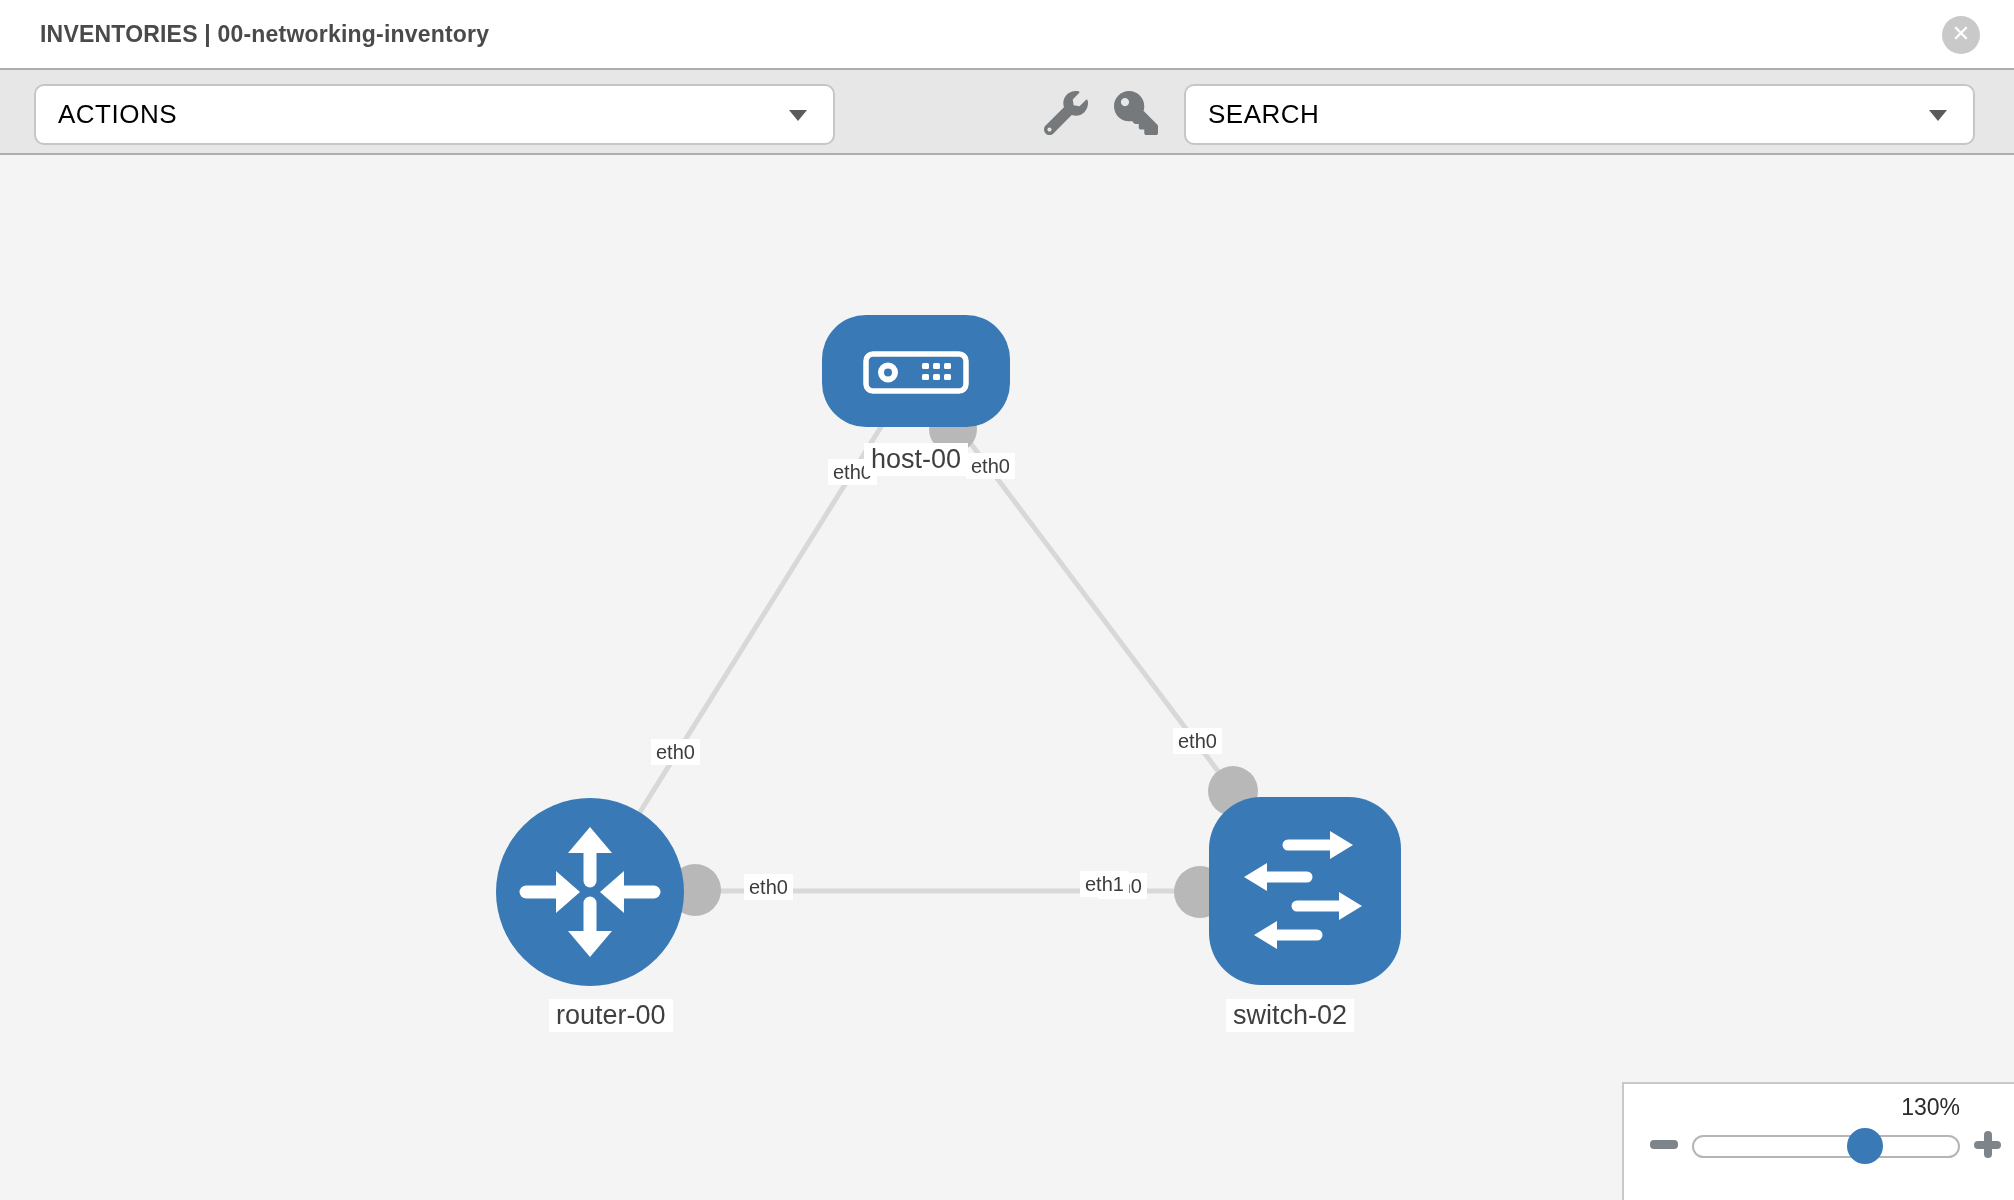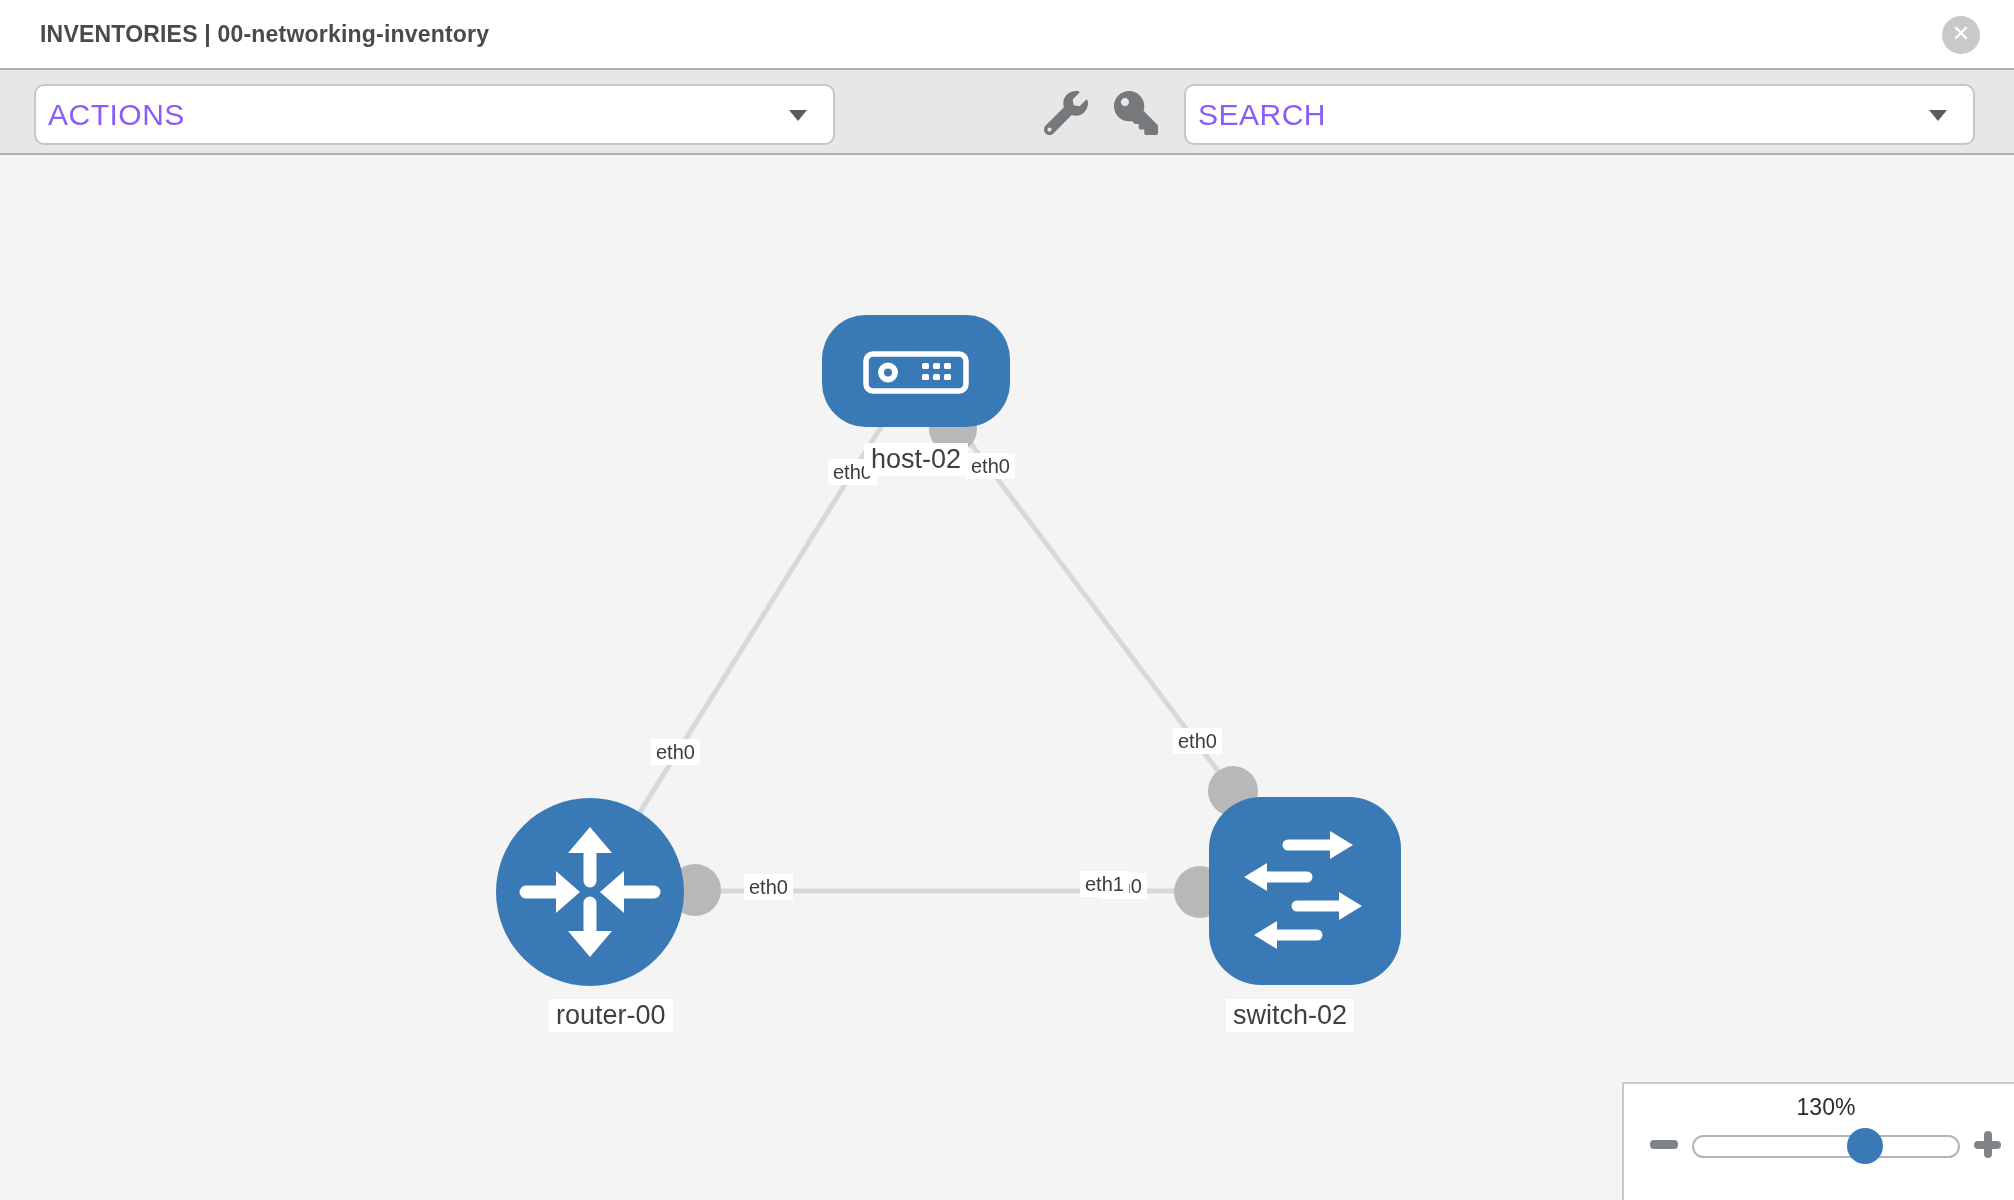--- a/index.html
+++ b/index.html
@@ -14,22 +14,22 @@
   .close-btn { position:absolute; left:1942px; top:16px; width:38px; height:38px;
     border-radius:50%; background:#c9c9c9; cursor:pointer; }
   .close-btn span { position:absolute; left:0; top:0; width:38px; height:38px;
     line-height:36px; text-align:center; color:#fff; font-size:22px; font-weight:bold; }
 
   
   .toolbar { position:absolute; top:68px; left:0; width:2014px; height:87px;
     background:#e7e7e7; border-top:2px solid #aeaeae; border-bottom:2px solid #aeaeae; }
   .select-box { position:absolute; top:14px; height:61px; background:#fff;
     border:2px solid #c6c6c6; border-radius:10px; cursor:pointer; }
-  .select-box .sel-label { position:absolute; left:12px; top:0; line-height:57px;
-    font-size:30px; color:#8b5cf6; letter-spacing:.5px; }
+  .select-box .sel-label { position:absolute; left:22px; top:0; line-height:57px;
+    font-size:26px; color:#000000; letter-spacing:.5px; }
   .caret { position:absolute; right:26px; top:24px; width:0; height:0;
     border-left:9px solid transparent; border-right:9px solid transparent;
     border-top:11px solid #5b5b5b; }
   .actions-box { left:34px; width:801px; }
   .search-box { left:1184px; width:791px; }
   .tool-icon { position:absolute; top:14px; width:44px; height:44px; cursor:pointer; }
   .wrench-pos { left:1044px; top:21px; }
   .key-pos { left:1114px; top:21px; }
 
   
@@ -38,21 +38,21 @@
   .canvas svg.topo { position:absolute; left:0; top:0; }
 
   .iface { position:absolute; background:#fff; color:#3c3c3c; font-size:20px;
     line-height:22px; padding:2px 5px; white-space:nowrap; }
   .node-label { position:absolute; background:#fff; color:#3f3f3f; font-size:27px;
     line-height:29px; padding:2px 7px; white-space:nowrap; }
 
   
   .zoom-panel { position:absolute; left:1622px; top:927px; width:420px; height:150px;
     background:#fff; border:2px solid #c9c9c9; }
-  .zoom-level { position:absolute; left:68px; top:10px; width:268px; text-align:center;
+  .zoom-level { position:absolute; left:68px; top:10px; width:268px; text-align:right;
     font-size:23px; color:#2b2b2b; }
   .zoom-minus { position:absolute; left:26px; top:56px; width:28px; height:9px;
     background:#7d848a; border-radius:4px; cursor:pointer; }
   .zoom-track { position:absolute; left:68px; top:51px; width:268px; height:23px;
     background:#fff; border:2px solid #b5b5b5; border-radius:12px; cursor:pointer; }
   .zoom-handle { position:absolute; left:223px; top:44px; width:36px; height:36px;
     border-radius:50%; background:#3879b6; cursor:pointer; }
   .zoom-plus { position:absolute; left:350px; top:47px; width:27px; height:27px; cursor:pointer; }
   .zoom-plus div { position:absolute; background:#7d848a; border-radius:4px; }
   .zp-h { left:0; top:10px; width:27px; height:8px; }
@@ -156,21 +156,21 @@
     </svg>
 
     <div class="iface" style="left:828px; top:304px;">eth0</div>
     <div class="iface" style="left:966px; top:298px;">eth0</div>
     <div class="iface" style="left:651px; top:584px;">eth0</div>
     <div class="iface" style="left:1173px; top:573px;">eth0</div>
     <div class="iface" style="left:744px; top:719px;">eth0</div>
     <div class="iface" style="left:1098px; top:718px; z-index:1;">eth0</div>
     <div class="iface" style="left:1080px; top:716px; z-index:2;">eth1</div>
 
-    <div class="node-label" style="left:864px; top:288px;">host-02</div>
+    <div class="node-label" style="left:864px; top:288px;">host-00</div>
     <div class="node-label" style="left:513px; top:844px;margin-left:36px;">router-00</div>
     <div class="node-label" style="left:1226px; top:844px;">switch-02</div>
 
     <div class="zoom-panel">
       <div class="zoom-level">130%</div>
       <div class="zoom-minus"></div>
       <div class="zoom-track"></div>
       <div class="zoom-handle"></div>
       <div class="zoom-plus">
         <div class="zp-h"></div>

